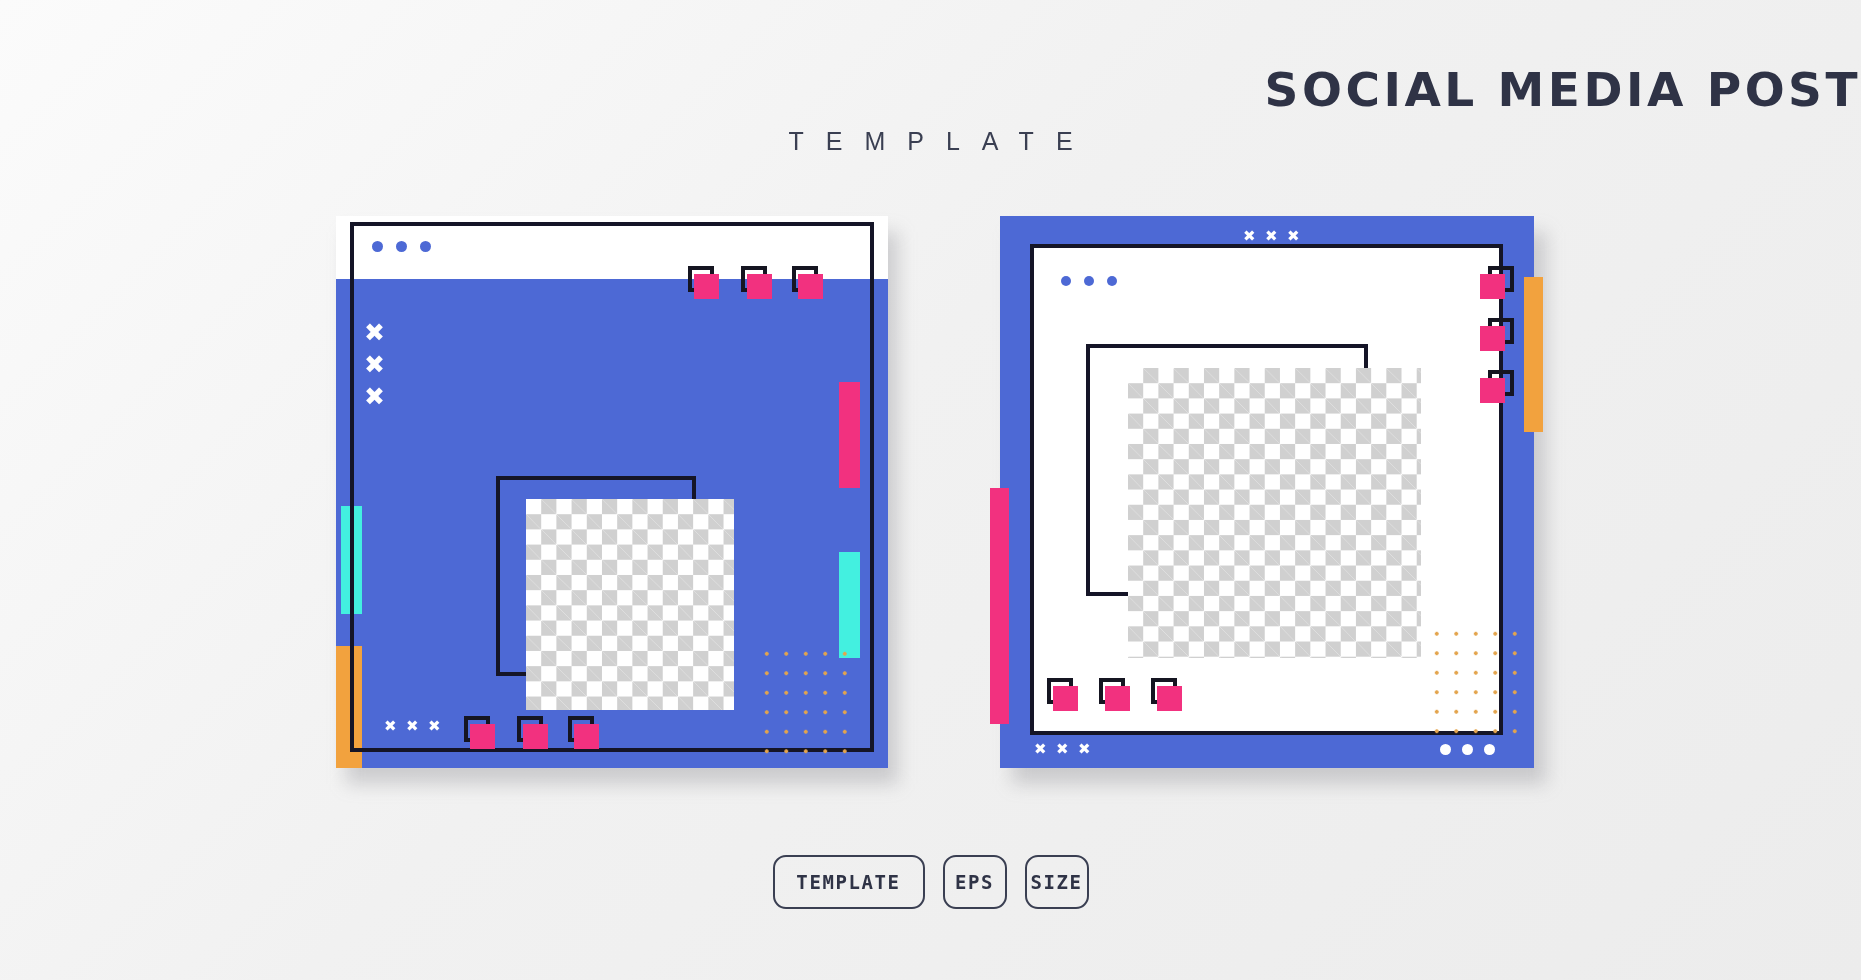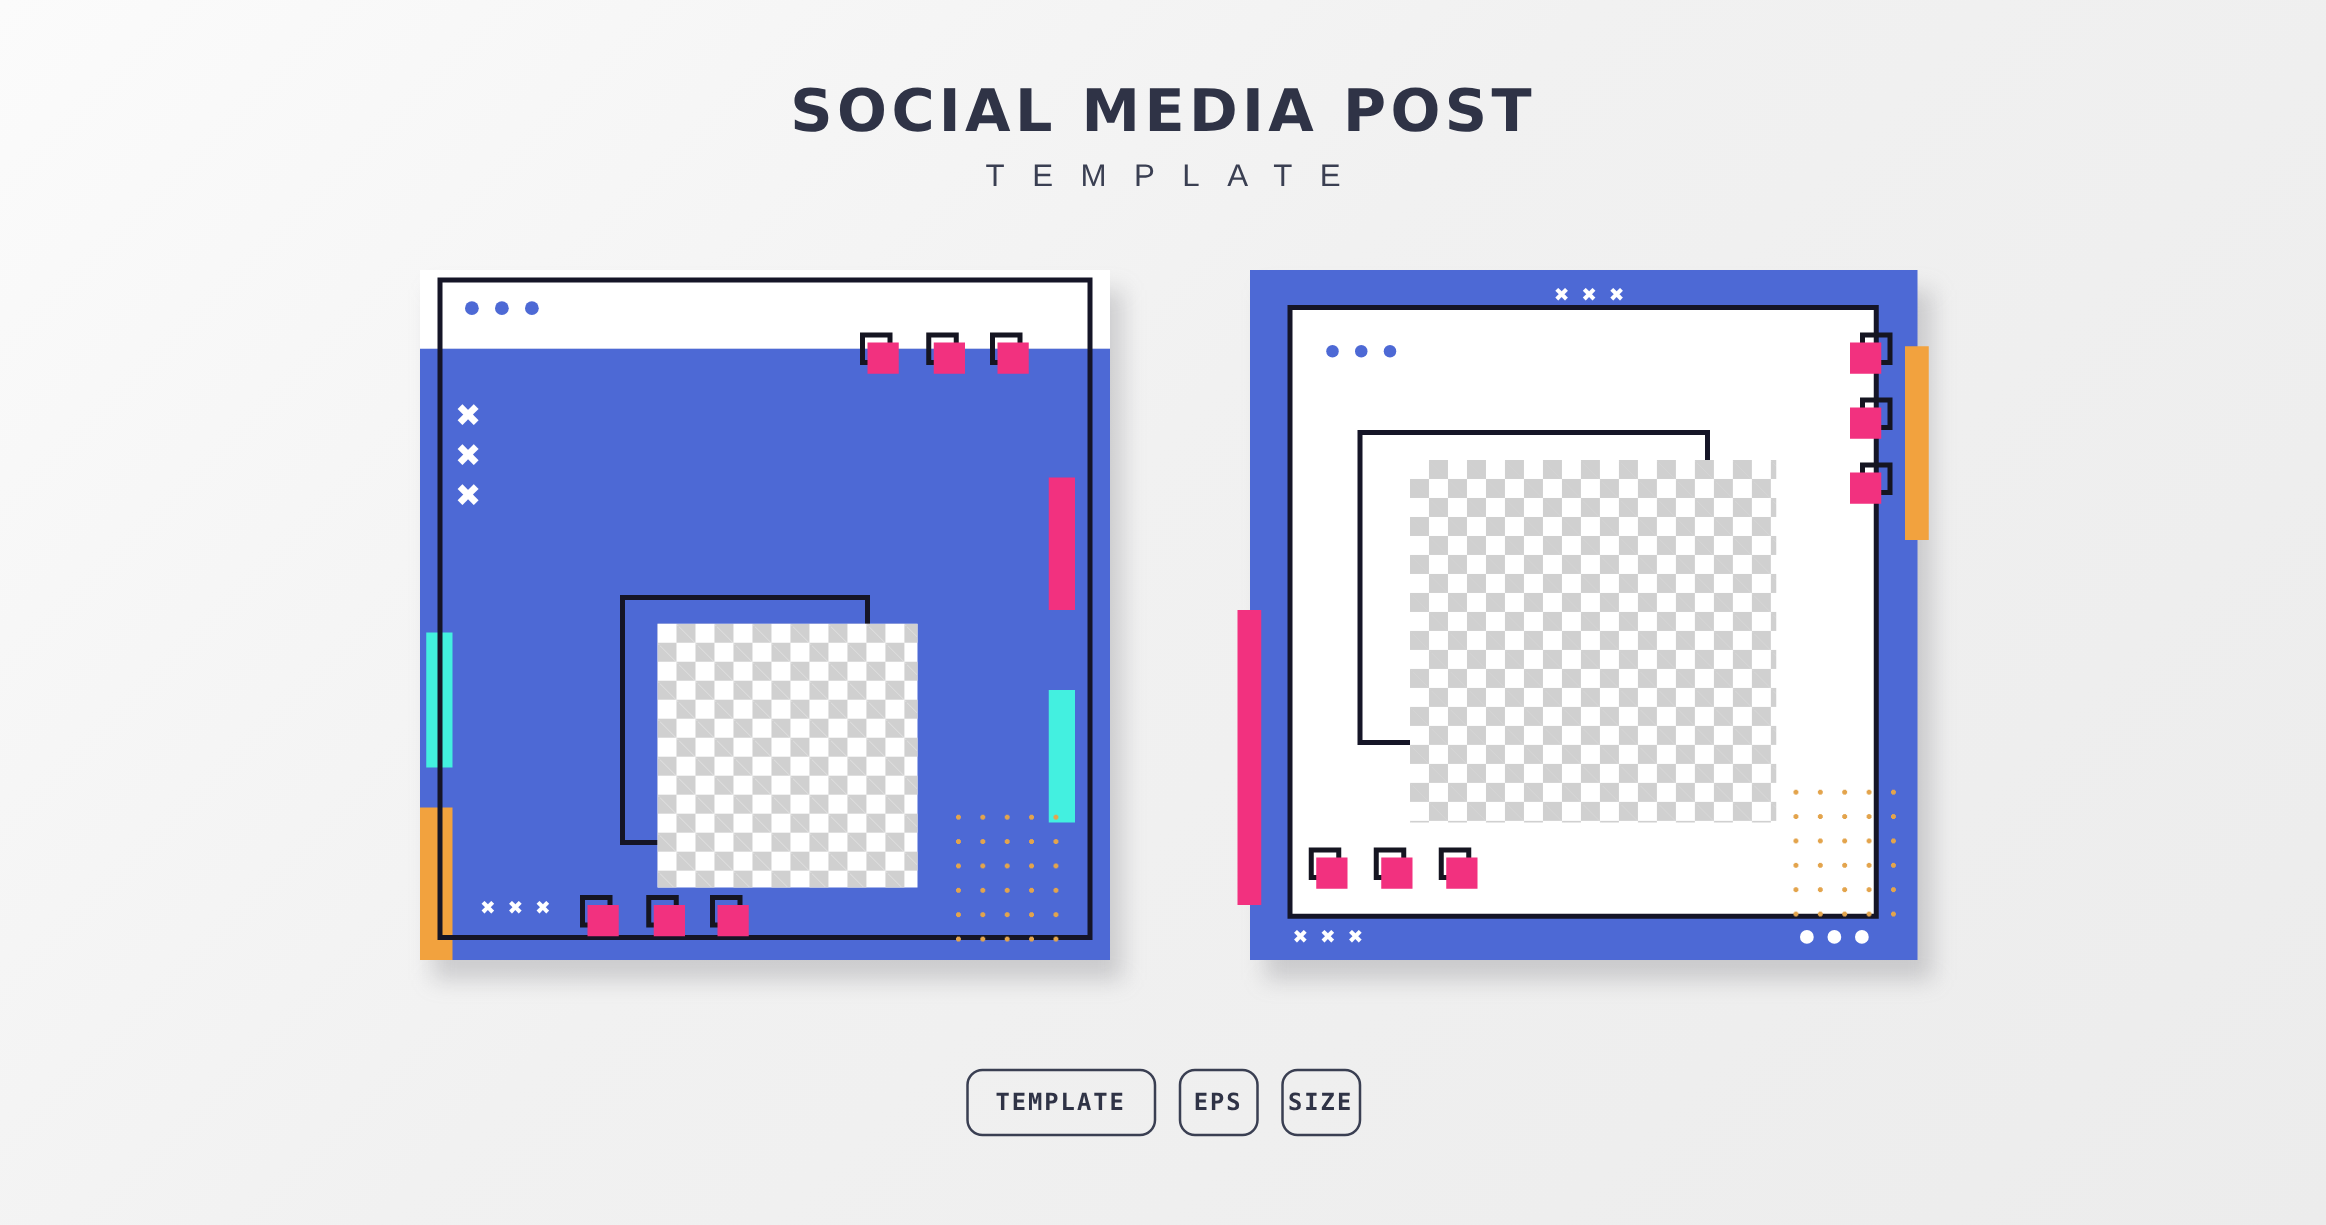--- a/index.html
+++ b/index.html
@@ -21,20 +21,21 @@
     top: 66px; left: 0; width: 1861px;
     text-align: center;
   }
   #title {
     font-family: "DejaVu Sans", sans-serif;
     font-size: 47px;
     font-weight: 700;
     letter-spacing: 3.5px;
     color: #2f3346;
     line-height: 1.0;
+    text-align: right;
   }
   #subtitle {
     margin-top: 14px;
     font-family: "Liberation Sans", sans-serif;
     font-size: 25px;
     font-weight: 400;
     letter-spacing: 22px;
     text-indent: 22px;
     color: #3a3f52;
   }

